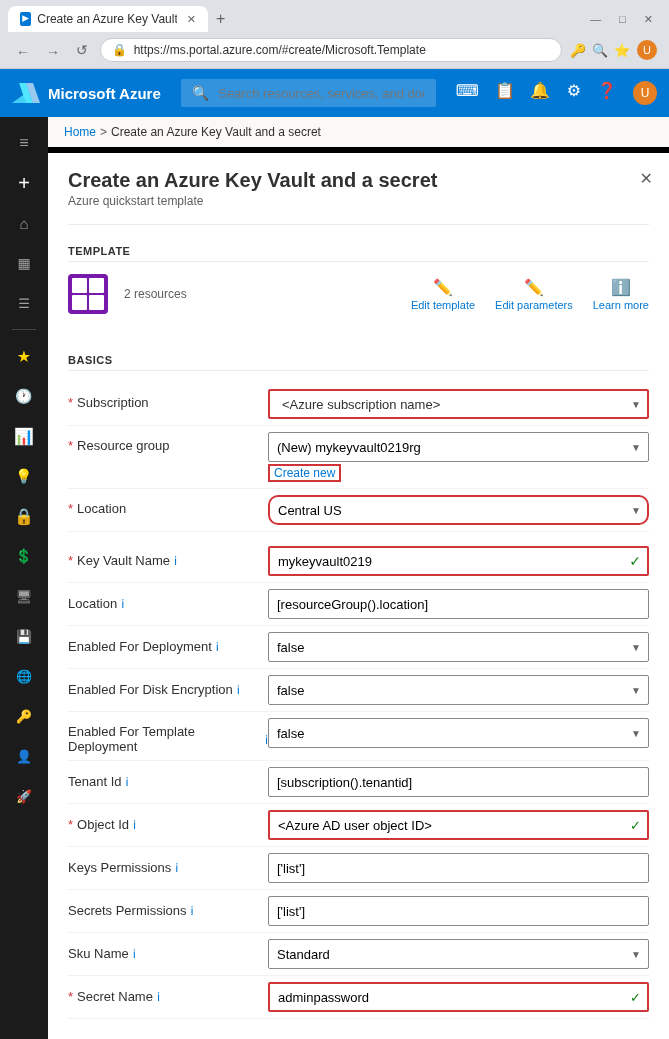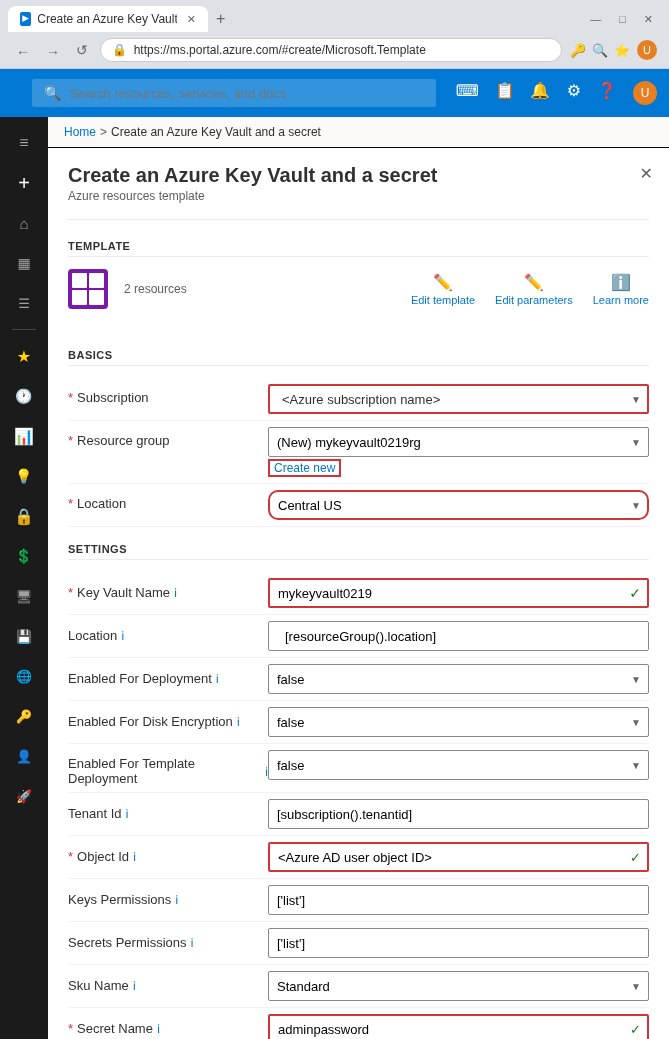--- a/index.html
+++ b/index.html
@@ -28,21 +28,21 @@
 
     
     .main-layout { display: flex; }
     .sidebar { width: 48px; background: #1b1b1b; min-height: 960px; display: flex; flex-direction: column; align-items: center; padding: 8px 0; gap: 4px; }
     .sidebar-icon { width: 36px; height: 36px; display: flex; align-items: center; justify-content: center; color: #a0a0a0; cursor: pointer; border-radius: 4px; font-size: 16px; }
 
     
     .content-area { flex: 1; background: white; overflow-y: auto; }
 
     
-    .breadcrumb { padding: 8px 16px; font-size: 12px; color: #0078d4; border-bottom: 1px solid #000000; background: #faf9f8; display: flex; align-items: center; gap: 4px; }
+    .breadcrumb { padding: 8px 16px; font-size: 12px; color: #0078d4; border-bottom: 6px solid #000000; background: #faf9f8; display: flex; align-items: center; gap: 4px; }
     .breadcrumb-sep { color: #605e5c; }
 
     
     .panel { padding: 16px 20px; position: relative; }
     .panel-title { font-size: 20px; font-weight: 600; color: #323130; margin-bottom: 2px; }
     .panel-subtitle { font-size: 12px; color: #605e5c; margin-bottom: 16px; }
     .panel-close { position: absolute; top: 16px; right: 16px; background: none; border: none; font-size: 16px; cursor: pointer; color: #605e5c; }
 
     
     .section-header { font-size: 11px; font-weight: 700; color: #323130; letter-spacing: 0.5px; padding: 8px 0 4px; border-bottom: 1px solid #edebe9; margin-bottom: 12px; text-transform: uppercase; }
@@ -104,20 +104,28 @@
     <div class="addr-icons">
       <span style="cursor:pointer;">🔑</span>
       <span style="cursor:pointer;">🔍</span>
       <span style="cursor:pointer;">⭐</span>
       <span style="cursor:pointer;background:#e67e22;color:white;border-radius:50%;width:20px;height:20px;display:inline-flex;align-items:center;justify-content:center;font-size:11px;">U</span>
     </div>
   </div>
 </div>
 
 <div class="azure-header">
+  <div class="azure-logo">
+    <svg class="azure-logo-icon" viewBox="0 0 28 28" fill="none">
+      <path d="M7 4L14 4L21 24H14L7 4Z" fill="#50e6ff"></path>
+      <path d="M14 4L21 4L28 24H21L14 4Z" fill="white" opacity="0.6"></path>
+      <path d="M0 24H21L14 14Z" fill="#50e6ff" opacity="0.8"></path>
+    </svg>
+    <span class="azure-logo-text">Microsoft Azure</span>
+  </div>
   <div style="flex:1;margin:0 20px;">
     <div style="background:rgba(255,255,255,0.2);border-radius:2px;padding:6px 12px;display:flex;align-items:center;gap:8px;">
       <span style="color:white;font-size:14px;">🔍</span>
       <input type="text" placeholder="Search resources, services, and docs" style="background: none; border: none; color: white; font-size: 13px; flex: 1 1 0%; outline: none;">
     </div>
   </div>
   <div class="header-icons">
     <span style="cursor:pointer;color:white;">⌨</span>
     <span style="cursor:pointer;color:white;">📋</span>
     <span style="cursor:pointer;color:white;">🔔</span>
@@ -153,21 +161,21 @@
   <div class="content-area">
 
     <div class="breadcrumb">
       <span style="color:#0078d4;cursor:pointer;">Home</span>
       <span class="breadcrumb-sep">&gt;</span>
       <span style="color:#323130;">Create an Azure Key Vault and a secret</span>
     </div>
 
     <div class="panel">
       <h1 class="panel-title">Create an Azure Key Vault and a secret</h1>
-      <p class="panel-subtitle">Azure resources template</p>
+      <p class="panel-subtitle">Azure quickstart template</p>
       <button class="panel-close">✕</button>
 
       <hr style="border:none;border-top:1px solid #edebe9;margin-bottom:12px;">
 
       <div class="section-header">TEMPLATE</div>
       <div class="template-row">
         <div class="template-icon">
           <div class="template-icon-cell"></div>
           <div class="template-icon-cell"></div>
           <div class="template-icon-cell"></div>
@@ -235,21 +243,20 @@
             <div class="form-select-wrapper" style="position:relative;">
               <select style="width:100%;border:2px solid #d13438;border-radius:10px;padding:4px 8px;font-size:13px;background:white;height:30px;appearance:none;cursor:pointer;">
                 <option>Central US</option>
               </select>
               <span style="position:absolute;right:8px;top:50%;transform:translateY(-50%);color:#666;font-size:10px;pointer-events:none;">▼</span>
             </div>
           </div>
         </div>
       </div>
 
-      <div class="section-header" style="margin-top:8px;">SETTINGS</div>
       <div class="form-section">
 
         <div class="form-row">
           <div class="form-label">
             <span class="required-star">*</span>
             <span>Key Vault Name</span>
             <span class="info-icon">ℹ</span>
           </div>
           <div class="form-control">
             <div class="input-with-check" style="position:relative;">
@@ -258,21 +265,21 @@
             </div>
           </div>
         </div>
 
         <div class="form-row">
           <div class="form-label">
             <span>Location</span>
             <span class="info-icon">ℹ</span>
           </div>
           <div class="form-control">
-            <input type="text" value="[resourceGroup().location]" style="width: 100%; border: 1px solid rgb(138, 136, 134); border-radius: 2px; padding: 4px 16px; font-size: 13px; height: 30px; outline: none;">
+            <input type="text" value="[resourceGroup().location]" style="width: 100%; border: 1px solid rgb(138, 136, 134); border-radius: 2px; padding: 4px 8px; font-size: 13px; height: 30px; outline: none;">
           </div>
         </div>
 
         <div class="form-row">
           <div class="form-label">
             <span>Enabled For Deployment</span>
             <span class="info-icon">ℹ</span>
           </div>
           <div class="form-control">
             <div style="position:relative;">

